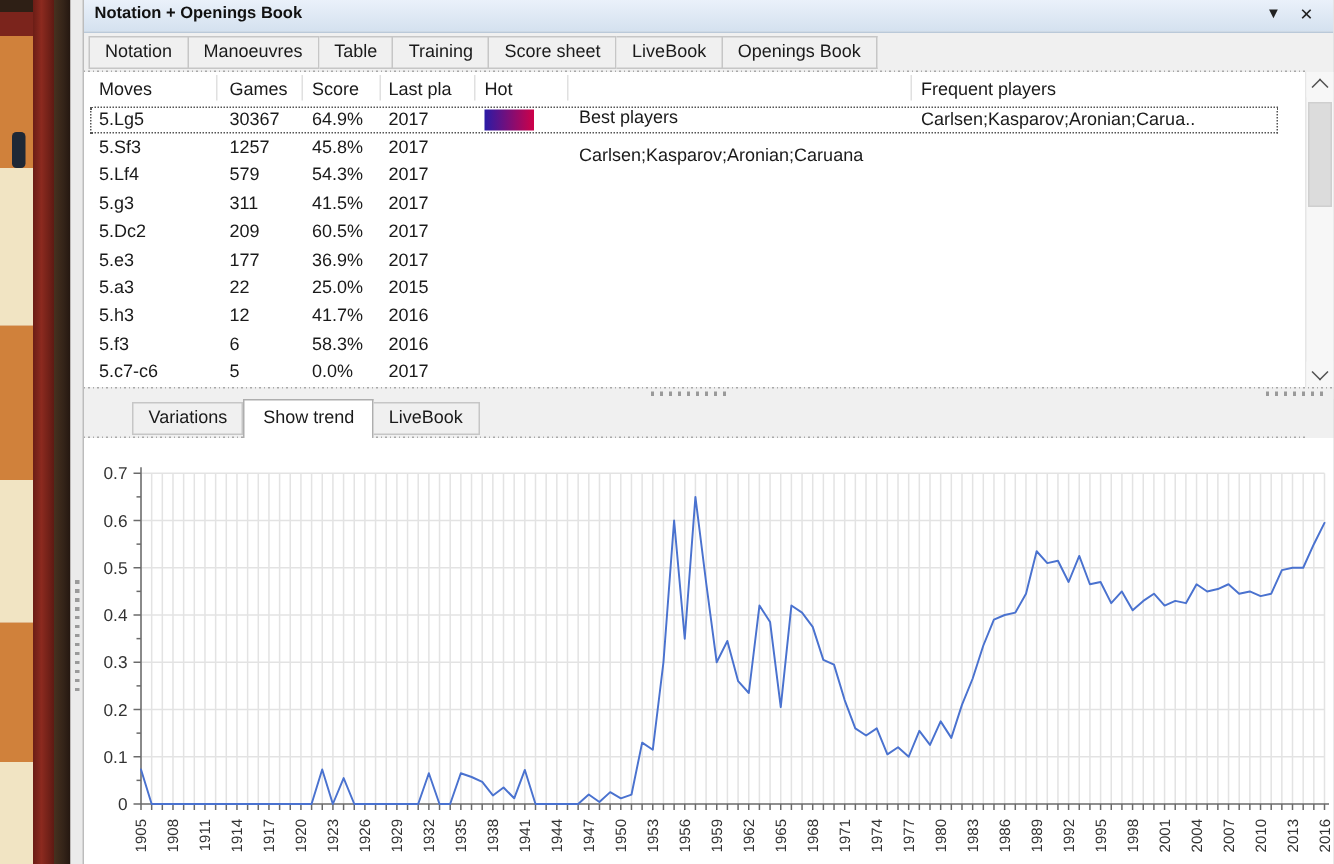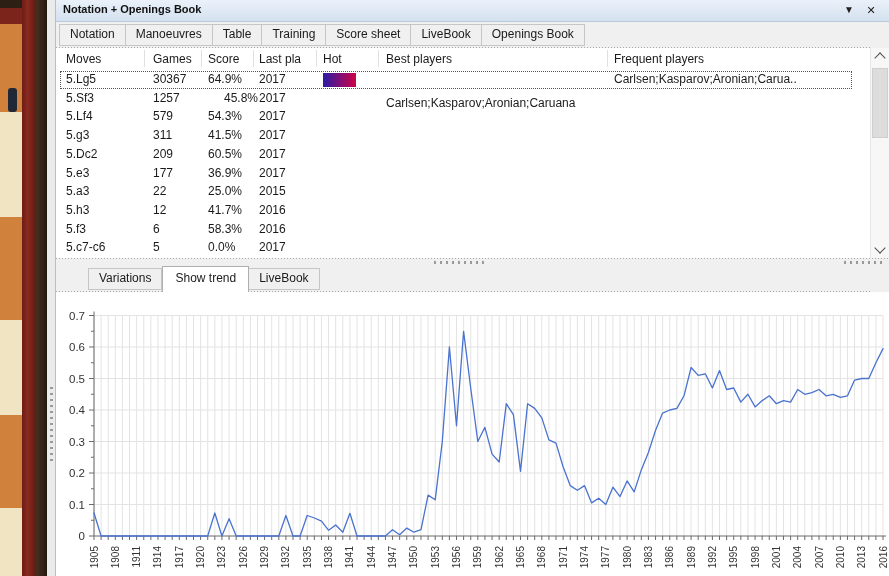--- a/index.html
+++ b/index.html
@@ -110,21 +110,21 @@
 
     <div class="dotline" style="left:0;top:47px;width:814px;"></div>
 
     <div id="table-area">
       <div id="table-header">
           <span class="hdr-cell" style="left: 10px;">Moves</span>
           <span class="hdr-cell" style="left: 97px;">Games</span>
           <span class="hdr-cell" style="left: 152px;">Score</span>
           <span class="hdr-cell" style="left: 203px;">Last pla</span>
           <span class="hdr-cell" style="left: 267px;">Hot</span>
-          <span class="hdr-cell" style="left: 330px;">Best players</span>
+          <span class="hdr-cell" style="left: 330px; margin-top: 19px;">Best players</span>
           <span class="hdr-cell" style="left: 558px;">Frequent players</span>
           <span class="hdr-sep" style="left: 88px;"></span>
           <span class="hdr-sep" style="left: 145px;"></span>
           <span class="hdr-sep" style="left: 197px;"></span>
           <span class="hdr-sep" style="left: 260px;"></span>
           <span class="hdr-sep" style="left: 322px;"></span>
           <span class="hdr-sep" style="left: 551px;"></span>
         </div>
       <div id="table-rows">
           <div class="trow selected" style="top: 23px; left: 4px; width: 792px;">
@@ -132,21 +132,21 @@
             <span class="tcell" style="left: 93px;">30367</span>
             <span class="tcell" style="left: 148px;">64.9%</span>
             <span class="tcell" style="left: 199px;">2017</span>
             <span class="hotbar" style="left: 263px; background: linear-gradient(90deg, rgb(42, 27, 166), rgb(206, 1, 72));"></span>
             <span class="tcell" style="left: 326px; margin-top: 24px;">Carlsen;Kasparov;Aronian;Caruana</span>
             <span class="tcell" style="left: 554px;">Carlsen;Kasparov;Aronian;Carua..</span>
           </div>
           <div class="trow" style="top: 41.7px; left: 4px; width: 792px;">
             <span class="tcell" style="left: 6px;">5.Sf3</span>
             <span class="tcell" style="left: 93px;">1257</span>
-            <span class="tcell" style="left: 164px;">45.8%</span>
+            <span class="tcell" style="left: 148px;">45.8%</span>
             <span class="tcell" style="left: 199px;">2017</span>
           </div>
           <div class="trow" style="top: 60.4px; left: 4px; width: 792px;">
             <span class="tcell" style="left: 6px;">5.Lf4</span>
             <span class="tcell" style="left: 93px;">579</span>
             <span class="tcell" style="left: 148px;">54.3%</span>
             <span class="tcell" style="left: 199px;">2017</span>
           </div>
           <div class="trow" style="top: 79.1px; left: 4px; width: 792px;">
             <span class="tcell" style="left: 6px;">5.g3</span>

